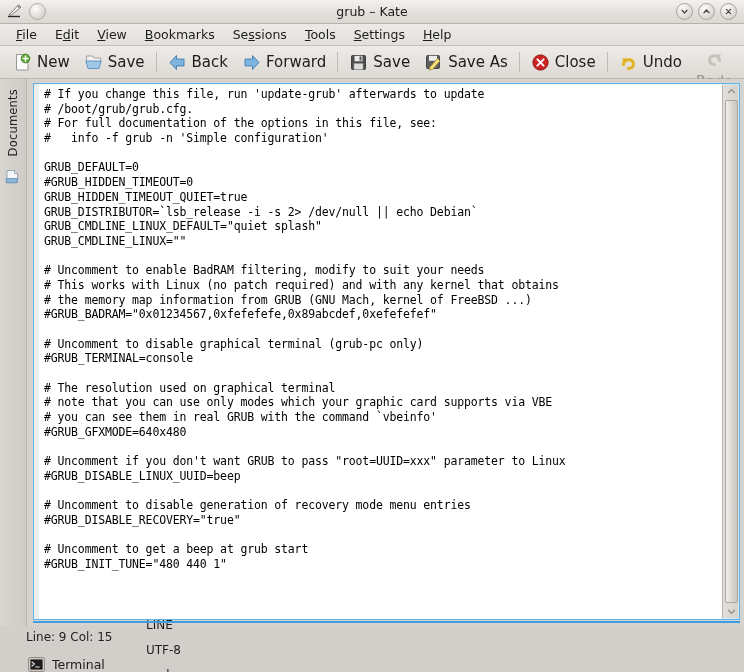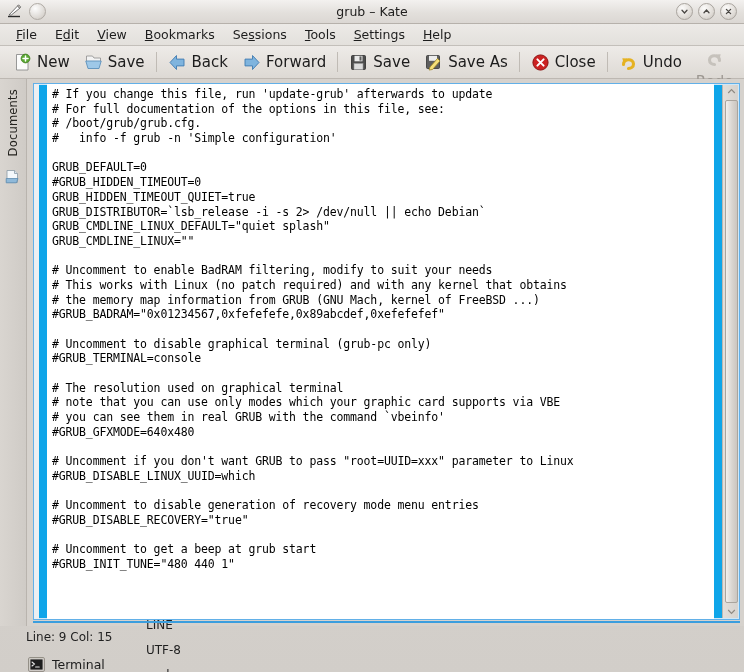--- a/index.html
+++ b/index.html
@@ -109,23 +109,22 @@
   .side-icon { width: 19px; height: 19px; display: block; }
 
   .editorwrap {
     flex: 1 1 auto; position: relative;
     padding: 4px 4px 3px 6px;
     display: flex; flex-direction: column; min-width: 0;
   }
   .editor-frame {
     flex: 1 1 auto; display: flex; min-height: 0;
     border: 1px solid #62b0e8;
-    background: #0ea5e9;
+    background: #7f1d1d;
     position: relative;
-    gap: 8px;
   }
   .editor-frame::before {
     content: ""; position: absolute; inset: 0;
     border: 1px solid #cfe8f8; pointer-events: none;
   }
   .icon-border {
     width: 5px; flex: 0 0 5px;
     background: #eceff2;
     position: relative;
   }
@@ -366,22 +365,22 @@
           <path d="M2.2 11.5 h11.8 l-1.6 4.3 h-10.2 z" fill="#8fb9d9" stroke="#5d8cb0" stroke-width="0.8"></path>
         </svg>
       </span>
     </div>
 
     <div class="editorwrap">
       <div class="editor-frame">
         <div class="icon-border"></div>
         <div class="code" id="code">
             <div class="line"># If you change this file, run 'update-grub' afterwards to update</div>
+            <div class="line"># /boot/grub/grub.cfg.</div>
             <div class="line"># For full documentation of the options in this file, see:</div>
-            <div class="line"># /boot/grub/grub.cfg.</div>
             <div class="line">#   info -f grub -n 'Simple configuration'</div>
             <div class="line"></div>
             <div class="line">GRUB_DEFAULT=0</div>
             <div class="line">#GRUB_HIDDEN_TIMEOUT=0</div>
             <div class="line">GRUB_HIDDEN_TIMEOUT_QUIET=true</div>
             <div class="line">GRUB_DISTRIBUTOR=`lsb_release -i -s 2&gt; /dev/null || echo Debian`</div>
             <div class="line">GRUB_CMDLINE_LINUX_DEFAULT="quiet splash"</div>
             <div class="line">GRUB_CMDLINE_LINUX=""</div>
             <div class="line"></div>
             <div class="line"># Uncomment to enable BadRAM filtering, modify to suit your needs</div>
@@ -391,21 +390,21 @@
             <div class="line"></div>
             <div class="line"># Uncomment to disable graphical terminal (grub-pc only)</div>
             <div class="line">#GRUB_TERMINAL=console</div>
             <div class="line"></div>
             <div class="line"># The resolution used on graphical terminal</div>
             <div class="line"># note that you can use only modes which your graphic card supports via VBE</div>
             <div class="line"># you can see them in real GRUB with the command `vbeinfo'</div>
             <div class="line">#GRUB_GFXMODE=640x480</div>
             <div class="line"></div>
             <div class="line"># Uncomment if you don't want GRUB to pass "root=UUID=xxx" parameter to Linux</div>
-            <div class="line">#GRUB_DISABLE_LINUX_UUID=which</div>
+            <div class="line">#GRUB_DISABLE_LINUX_UUID=beep</div>
             <div class="line"></div>
             <div class="line"># Uncomment to disable generation of recovery mode menu entries</div>
             <div class="line">#GRUB_DISABLE_RECOVERY="true"</div>
             <div class="line"></div>
             <div class="line"># Uncomment to get a beep at grub start</div>
             <div class="line">#GRUB_INIT_TUNE="480 440 1"</div>
           </div>
         <div class="vscroll">
           <div class="sb-arrow">
             <svg width="9" height="7" viewBox="0 0 9 7">

